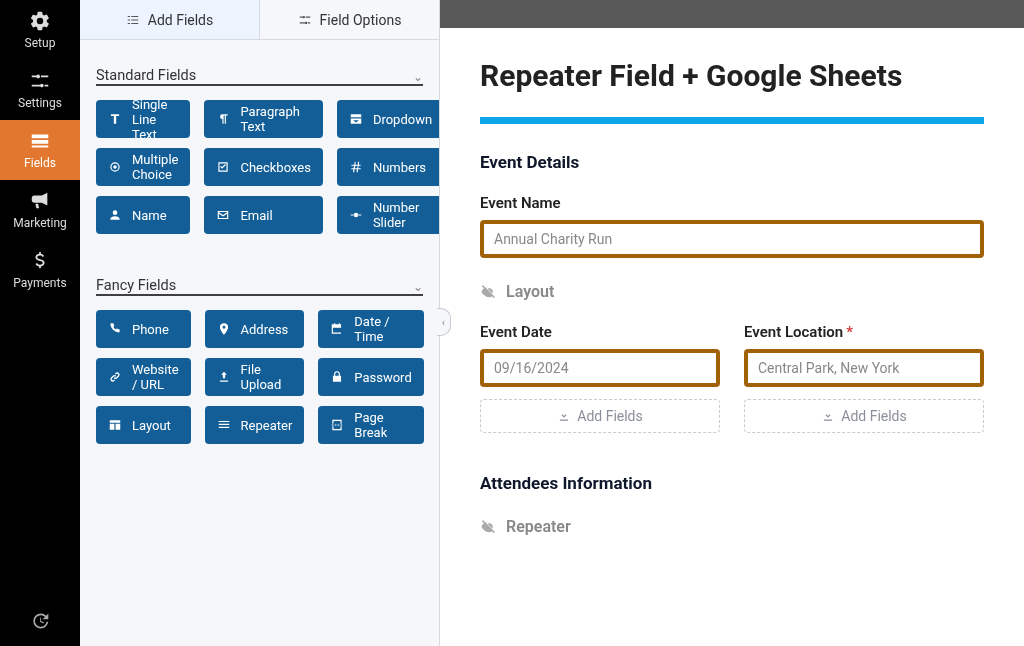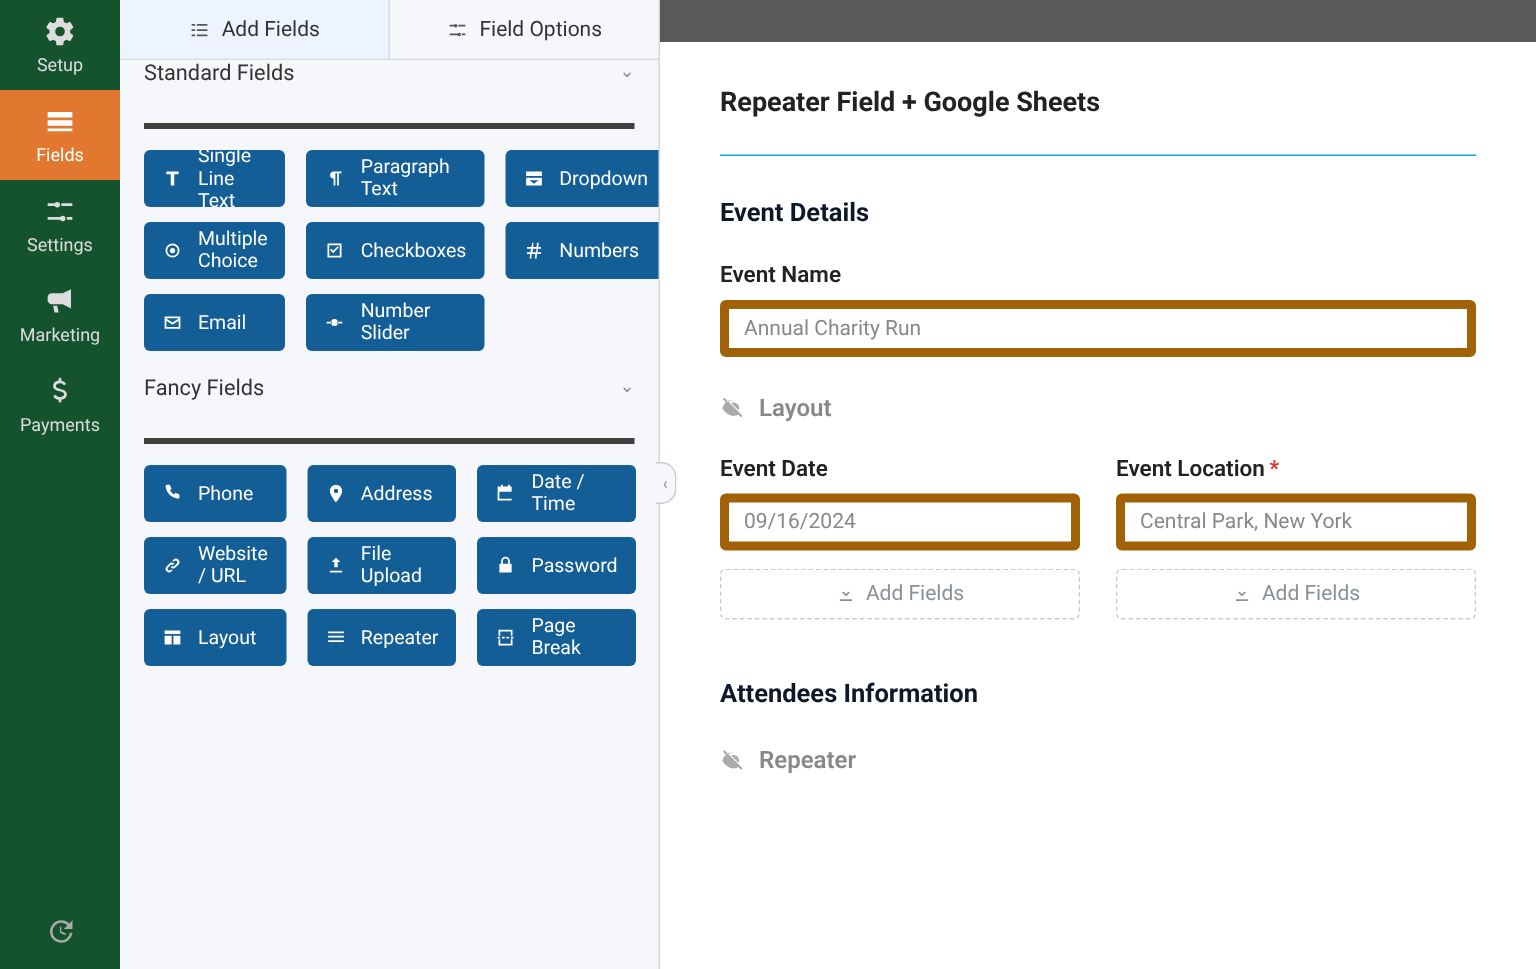--- a/index.html
+++ b/index.html
@@ -1,84 +1,84 @@
 <!DOCTYPE html>
 <html><head>
 <meta charset="utf-8">
 <style>
   * { box-sizing: border-box; margin: 0; padding: 0; font-family: -apple-system, BlinkMacSystemFont, "Segoe UI", Roboto, sans-serif; }
   html, body { width: 1024px; height: 646px; overflow: hidden; }
   body { display: flex; background: #444; }
 
   
-  .rail { width: 80px; background: #14532d; flex: none; display: flex; flex-direction: column; }
+  .rail { width: 80px; background: #000000; flex: none; display: flex; flex-direction: column; }
   .rail-item { height: 60px; display: flex; flex-direction: column; align-items: center; justify-content: center; color: #ddd; font-size: 12px; cursor: pointer; }
   .rail-item svg { width: 22px; height: 22px; margin-bottom: 4px; fill: #ddd; }
   .rail-item.active { background: #e27730; color: #fff; }
   .rail-item.active svg { fill: #fff; }
   .rail-spacer { flex: 1; }
   .rail-bottom { height: 50px; display: flex; align-items: center; justify-content: center; }
   .rail-bottom svg { width: 20px; height: 20px; fill: #aaa; }
 
   
   .panel { width: 360px; background: #f5f7fa; flex: none; display: flex; flex-direction: column; border-right: 1px solid #d6d9de; position: relative; }
   .panel-tabs { display: flex; height: 40px; border-bottom: 1px solid #d6d9de; }
   .panel-tab { flex: 1; display: flex; align-items: center; justify-content: center; gap: 8px; font-size: 14px; color: #333; cursor: pointer; border-right: 1px solid #d6d9de; }
   .panel-tab:last-child { border-right: none; }
   .panel-tab.active { background: #edf4ff; }
   .panel-tab svg { width: 14px; height: 14px; fill: #555; }
 
   .panel-scroll { flex: 1; overflow: hidden; padding: 0 16px; }
-  .panel-heading { display: flex; align-items: flex-start; justify-content: space-between; height: 46px; border-bottom: 4px solid #404040; margin-bottom: 14px; }
+  .panel-heading { display: flex; align-items: flex-end; justify-content: space-between; height: 46px; border-bottom: 2px solid #404040; margin-bottom: 14px; }
   .panel-heading .title { font-size: 14.5px; color: #333; }
   .panel-heading .chev { color: #888; font-size: 12px; }
   .panel-heading.mt { margin-top: 6px; }
 
   .field-grid { display: grid; grid-template-columns: 1fr 1fr 1fr; gap: 10px 14px; padding-bottom: 10px; }
   .field-btn { background: #135e96; color: #fff; height: 38px; border-radius: 4px; display: flex; align-items: center; gap: 10px; padding: 0 12px; font-size: 13px; cursor: pointer; }
   .field-btn svg { width: 14px; height: 14px; fill: #fff; flex: none; }
 
   .collapse-handle { position: absolute; right: -12px; top: 308px; width: 14px; height: 28px; background: #f5f7fa; border: 1px solid #c8cbd0; border-left: none; border-radius: 0 10px 10px 0; display: flex; align-items: center; justify-content: center; font-size: 11px; color: #888; cursor: pointer; }
 
   
   .preview-outer { flex: 1; background: #595959; padding: 28px 0 0 0; }
   .preview { background: #fff; margin: 0 0 0 0; height: 100%; padding: 30px 40px; overflow: hidden; }
-  .preview h1 { font-size: 18px; font-weight: 700; color: #222; padding-bottom: 24px; border-bottom: 1px solid #0ea5e9; }
+  .preview h1 { font-size: 30px; font-weight: 700; color: #222; padding-bottom: 24px; border-bottom: 7px solid #0ea5e9; }
   .preview .section { margin-top: 28px; font-size: 17px; font-weight: 700; color: #0f172a; }
   .preview .field-label { margin-top: 22px; font-size: 15px; color: #222; font-weight: 600; }
   .preview .field-label .req { color: #d63638; margin-left: 3px; }
-  .preview input.text { margin-top: 8px; width: 100%; height: 38px; border: 6px solid #a16207; border-radius: 4px; padding: 0 10px; font-size: 14px; color: #888; }
+  .preview input.text { margin-top: 8px; width: 100%; height: 38px; border: 4px solid #a16207; border-radius: 4px; padding: 0 10px; font-size: 14px; color: #888; }
   .preview .sub { margin-top: 24px; display: flex; align-items: center; gap: 8px; color: #888; font-size: 16px; font-weight: 600; }
   .preview .sub svg { width: 18px; height: 18px; fill: #aaa; }
   .preview .cols { display: flex; gap: 24px; }
   .preview .col { flex: 1; }
   .preview .drop { margin-top: 12px; height: 34px; border: 1px dashed #c8cbd0; border-radius: 4px; display: flex; align-items: center; justify-content: center; gap: 6px; color: #8a8f98; font-size: 14px; }
   .preview .drop svg { width: 14px; height: 14px; fill: #8a8f98; }
 </style>
 </head>
 <body>
 
 <div class="rail">
   <div class="rail-item">
     <svg viewBox="0 0 24 24">
         <path d="M19.4 13a7.5 7.5 0 0 0 .06-1 7.5 7.5 0 0 0-.06-1l2.1-1.65a.5.5 0 0 0 .12-.64l-2-3.46a.5.5 0 0 0-.6-.22l-2.5 1a7.3 7.3 0 0 0-1.73-1l-.38-2.65A.5.5 0 0 0 13.9 2h-4a.5.5 0 0 0-.49.42L9 5.07a7.3 7.3 0 0 0-1.73 1l-2.5-1a.5.5 0 0 0-.6.22l-2 3.46a.5.5 0 0 0 .12.64L4.4 11a7.5 7.5 0 0 0-.06 1 7.5 7.5 0 0 0 .06 1l-2.1 1.65a.5.5 0 0 0-.12.64l2 3.46a.5.5 0 0 0 .6.22l2.5-1a7.3 7.3 0 0 0 1.73 1l.38 2.65A.5.5 0 0 0 9.9 22h4a.5.5 0 0 0 .49-.42l.38-2.65a7.3 7.3 0 0 0 1.73-1l2.5 1a.5.5 0 0 0 .6-.22l2-3.46a.5.5 0 0 0-.12-.64ZM12 15.5A3.5 3.5 0 1 1 15.5 12 3.5 3.5 0 0 1 12 15.5Z"></path>
       </svg>
     <span>Setup</span>
   </div>
+  <div class="rail-item">
+    <svg viewBox="0 0 24 24">
+        <path d="M3 6h6v2H3zM13 6h8v2h-8zM10 5a2 2 0 1 1-2 2 2 2 0 0 1 2-2zM3 16h10v2H3zM17 16h4v2h-4zM14 15a2 2 0 1 1-2 2 2 2 0 0 1 2-2z"></path>
+      </svg>
+    <span>Settings</span>
+  </div>
   <div class="rail-item active">
     <svg viewBox="0 0 24 24">
         <path d="M3 5h18v4H3zm0 6h18v4H3zm0 6h18v2H3z"></path>
       </svg>
     <span>Fields</span>
-  </div>
-  <div class="rail-item">
-    <svg viewBox="0 0 24 24">
-        <path d="M3 6h6v2H3zM13 6h8v2h-8zM10 5a2 2 0 1 1-2 2 2 2 0 0 1 2-2zM3 16h10v2H3zM17 16h4v2h-4zM14 15a2 2 0 1 1-2 2 2 2 0 0 1 2-2z"></path>
-      </svg>
-    <span>Settings</span>
   </div>
   <div class="rail-item">
     <svg viewBox="0 0 24 24">
         <path d="M20 3v14l-6-3H6a3 3 0 0 1-3-3V9a3 3 0 0 1 3-3h8zM7 15l1 5h3l-1-5z"></path>
       </svg>
     <span>Marketing</span>
   </div>
   <div class="rail-item">
     <svg viewBox="0 0 24 24">
         <path d="M12 2a1 1 0 0 1 1 1v1.1a5 5 0 0 1 3.5 2.4l-1.7 1A3 3 0 0 0 12 6c-1.7 0-3 .9-3 2s1 1.6 3.2 2.1S17 11.5 17 14s-2 3.7-4 4v1a1 1 0 0 1-2 0v-1a5.3 5.3 0 0 1-4-2.8l1.8-.9A3.3 3.3 0 0 0 12 16c1.8 0 3-.9 3-2s-1-1.6-3.2-2.1S7 10.5 7 8s2-3.7 4-4V3a1 1 0 0 1 1-1z"></path>
@@ -143,20 +143,26 @@
           <svg viewBox="0 0 24 24">
             <path d="M4 4h16v16H4zm2 2v12h12V6zm4.5 9L7 11.5l1.4-1.4 2.1 2.1L15.6 7l1.4 1.4z"></path>
           </svg>
           <span>Checkboxes</span>
         </div>
       <div class="field-btn">
           <svg viewBox="0 0 24 24">
             <path d="M10 3 9 8H4v2h4.6l-.8 4H4v2h3.4L7 21h2l.4-5h4L13 21h2l.4-5H20v-2h-4.2l.8-4H20V8h-3l.4-5h-2L15 8h-4l.4-5zM11 10h4l-.8 4h-4z"></path>
           </svg>
           <span>Numbers</span>
+        </div>
+      <div class="field-btn">
+          <svg viewBox="0 0 24 24">
+            <path d="M12 12a4 4 0 1 0-4-4 4 4 0 0 0 4 4zm0 2c-4 0-8 2-8 5v1h16v-1c0-3-4-5-8-5z"></path>
+          </svg>
+          <span>Name</span>
         </div>
       <div class="field-btn">
           <svg viewBox="0 0 24 24">
             <path d="M3 5h18v14H3zm2 2v.4l7 4.6 7-4.6V7zm14 3-7 4.6L5 10v7h14z"></path>
           </svg>
           <span>Email</span>
         </div>
       <div class="field-btn">
           <svg viewBox="0 0 24 24">
             <path d="M3 11h6v2H3zm12 0h6v2h-6zM12 8a4 4 0 1 0 4 4 4 4 0 0 0-4-4z"></path>

